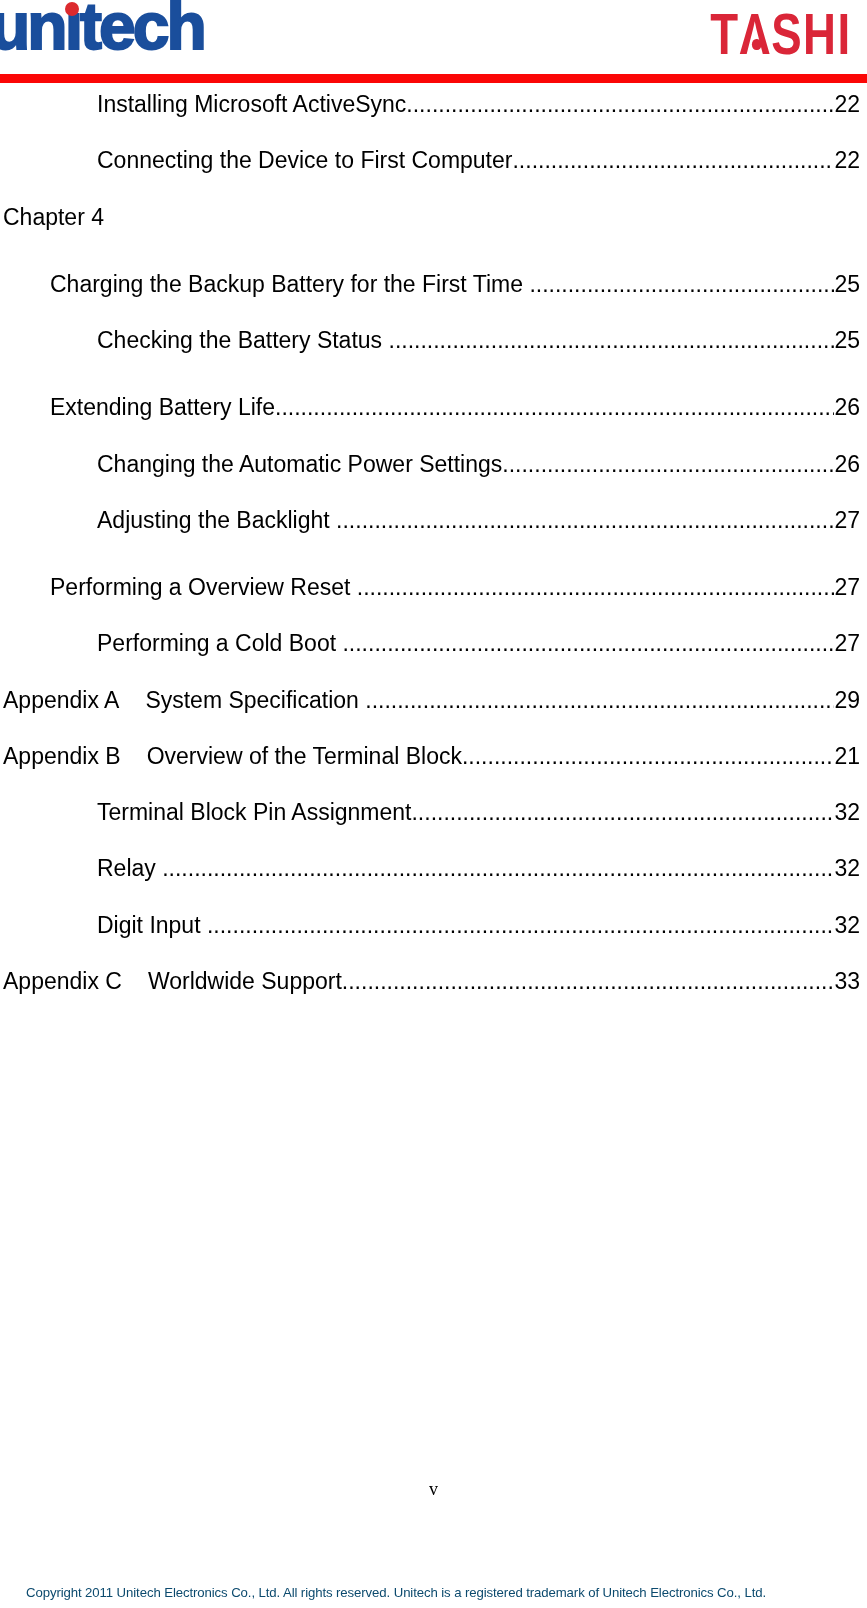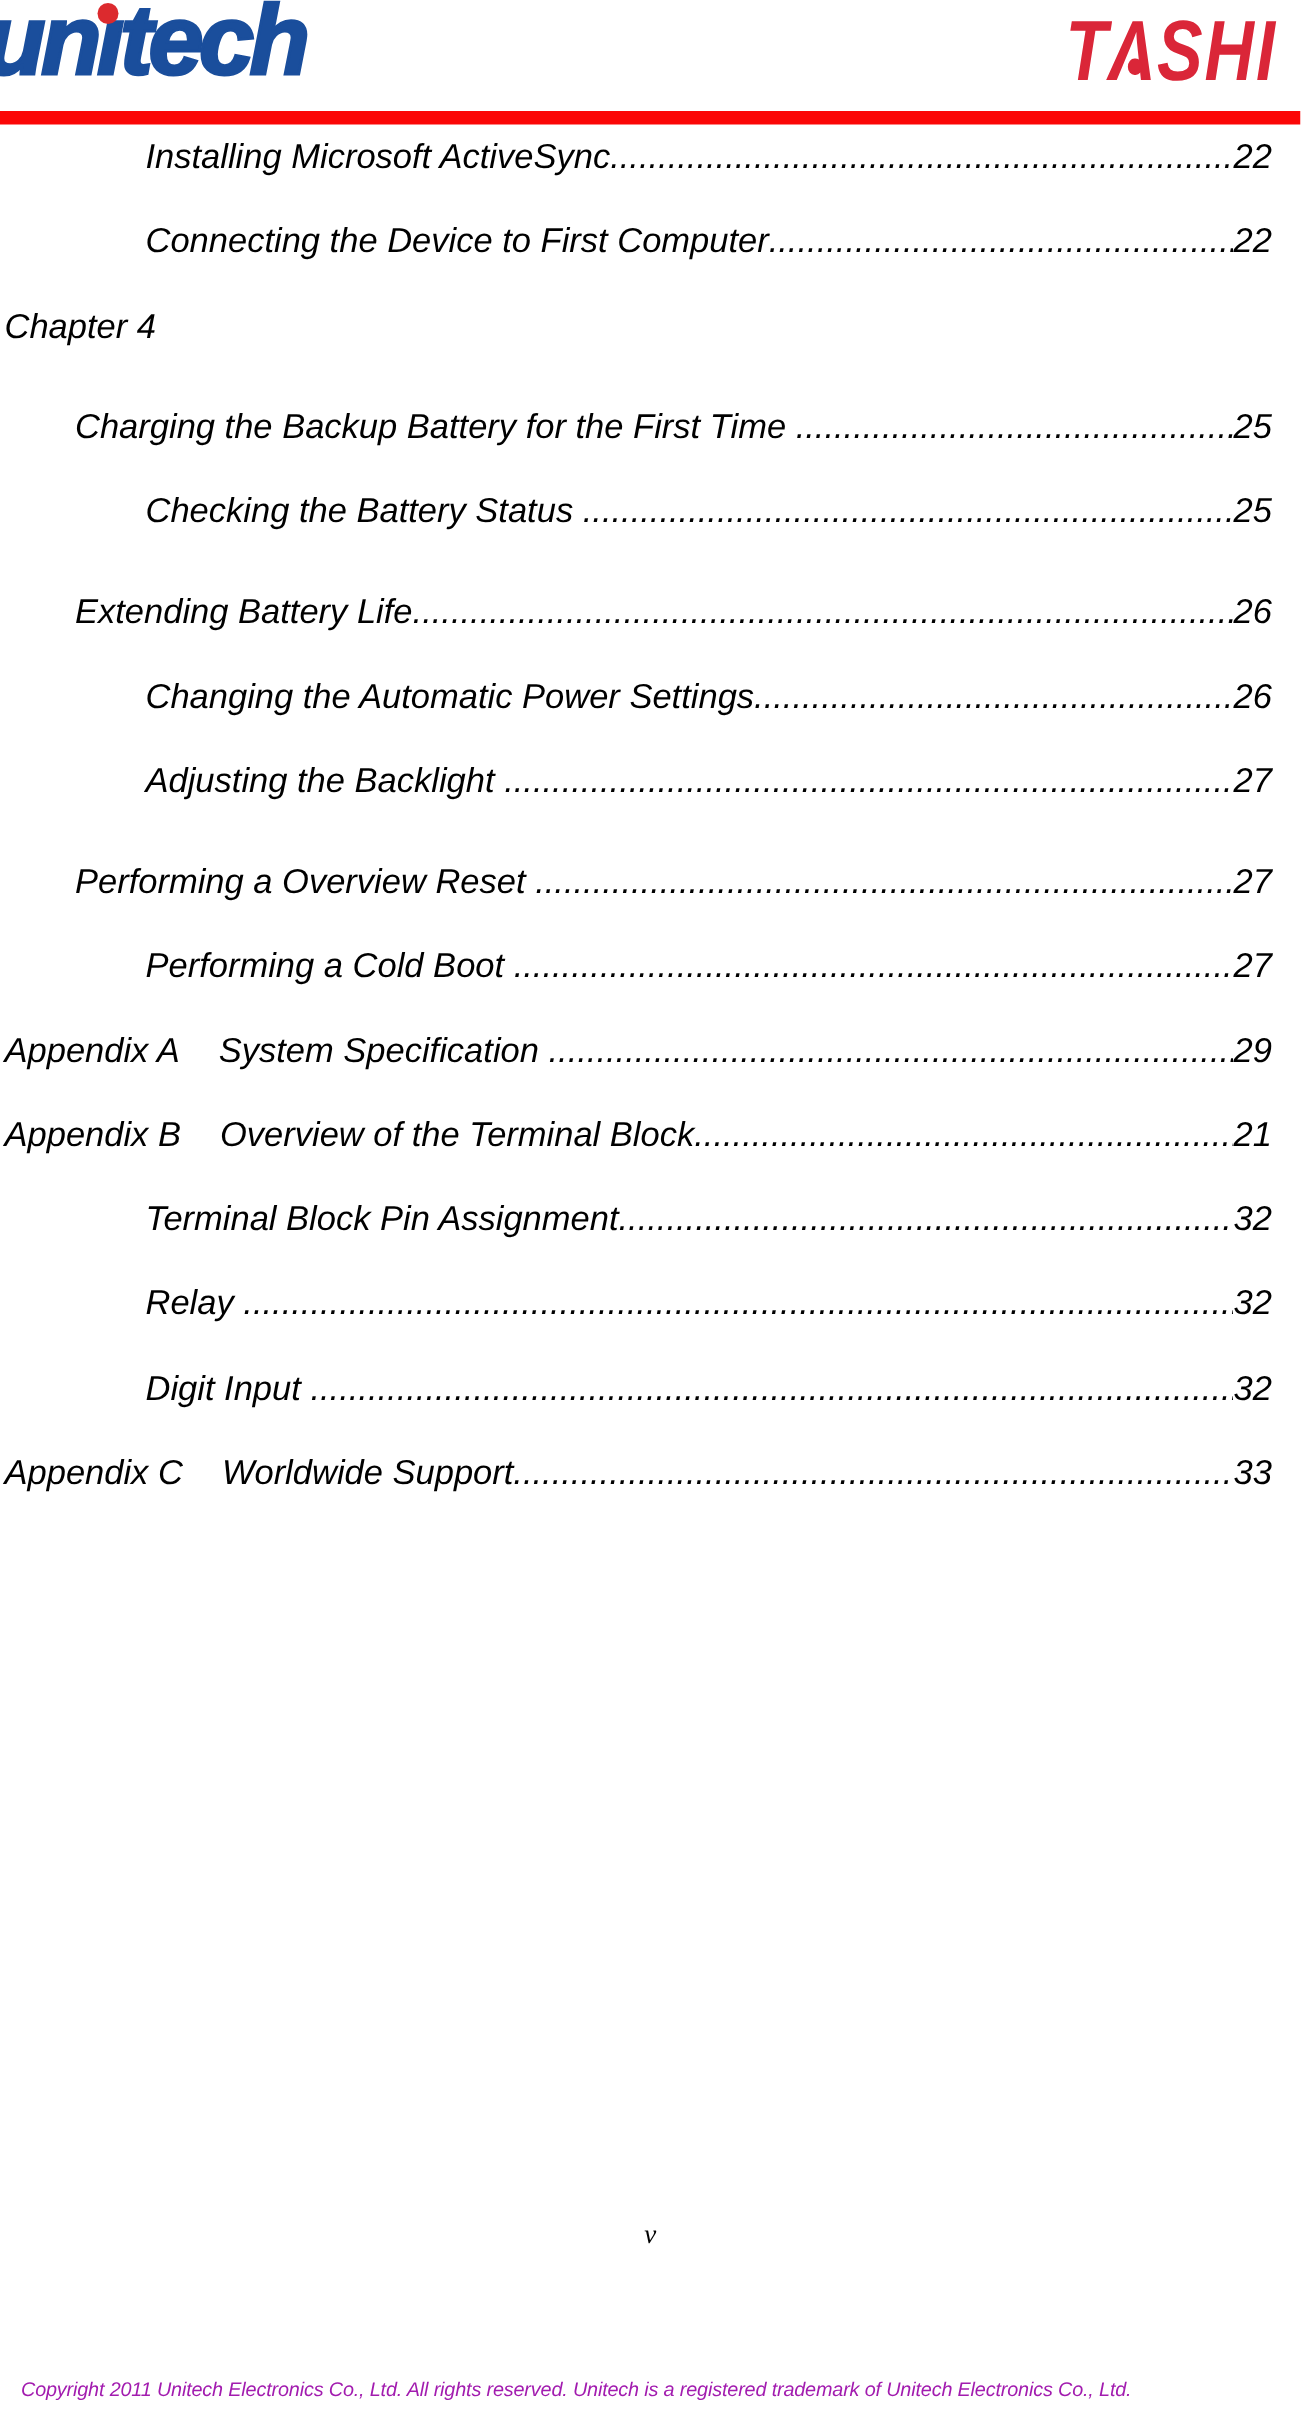--- a/index.html
+++ b/index.html
@@ -4,21 +4,21 @@
 <style>
   html, body { margin: 0; padding: 0; }
   body {
     width: 867px; height: 1608px;
     background: #ffffff;
     position: relative;
     overflow: hidden;
     font-family: "Liberation Sans", sans-serif;
     color: #000;
   }
-  .page { position: absolute; inset: 0; font-style: italic; }
+  .page { position: absolute; inset: 0; }
 
   
   .header { position: absolute; top: 0; left: 0; right: 0; height: 90px; }
   .unitech-logo {
     position: absolute; left: -10px; top: -7px;
     font-size: 66px; line-height: 66px; font-weight: bold;
     letter-spacing: -3px;
     color: var(--unitech_blue);
     -webkit-text-stroke: 2px var(--unitech_blue);
     white-space: pre;
@@ -44,21 +44,21 @@
     bottom: 0.22em; width: 0.21em; height: 0.21em; border-radius: 50%;
     background: currentColor;
   }
   .red-rule {
     position: absolute; top: 74px; left: 0; width: 100%; height: 9px;
     background: var(--rule_red);
   }
 
   
   .toc {
-    position: absolute; top: 91px; left: 3px; right: 19px;
+    position: absolute; top: 91px; left: 3px; right: 7px;
   }
   .toc-row {
     height: 56.27px;
     display: flex; align-items: flex-start;
     font-size: 23px; line-height: 26px;
   }
   .toc-row.indent-1 { padding-left: 47px; margin-top: 11px; }
   .toc-row.indent-2 { padding-left: 94px; }
   .toc-label { white-space: pre; flex: 0 0 auto; }
   .app-gap { flex: 0 0 26px; }
@@ -71,24 +71,24 @@
   .toc-page { flex: 0 0 auto; white-space: pre; }
 
   
   .page-num {
     position: absolute; top: 1479px; left: 0; width: 100%;
     text-align: center;
     font-family: "Liberation Serif", serif;
     font-size: 18px;
   }
   .copyright {
-    position: absolute; top: 1585px; left: 14px;
+    position: absolute; top: 1585px; left: 26px;
     font-size: 13.2px; letter-spacing: -0.1px;
     white-space: nowrap;
-    color: #a21caf;
+    color: #0c4a6e;
   }
 </style>
 </head>
 <body>
 
 <div class="page">
 
   <div class="header">
     <div class="unitech-logo">un<span class="u-i">ı<span class="u-dot"></span></span>tech</div>
     <div class="tashi-logo">T<span class="t-a">Λ<span class="t-dot"></span></span>SHI</div>

